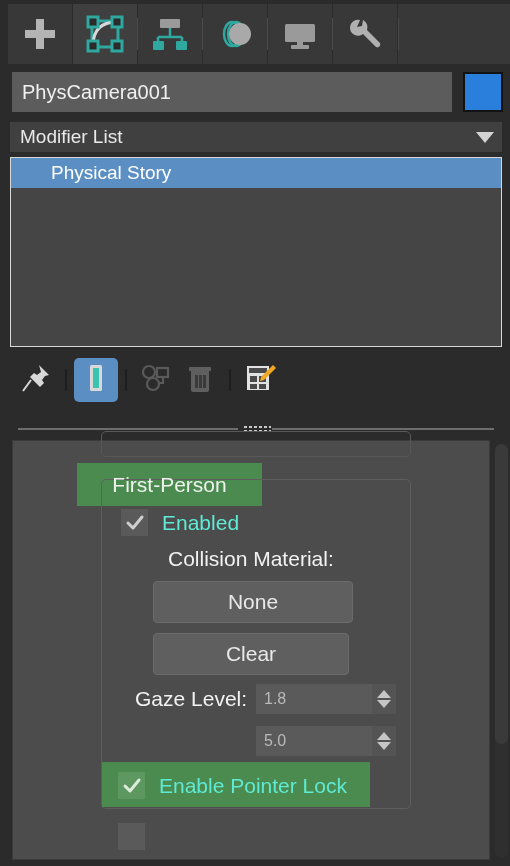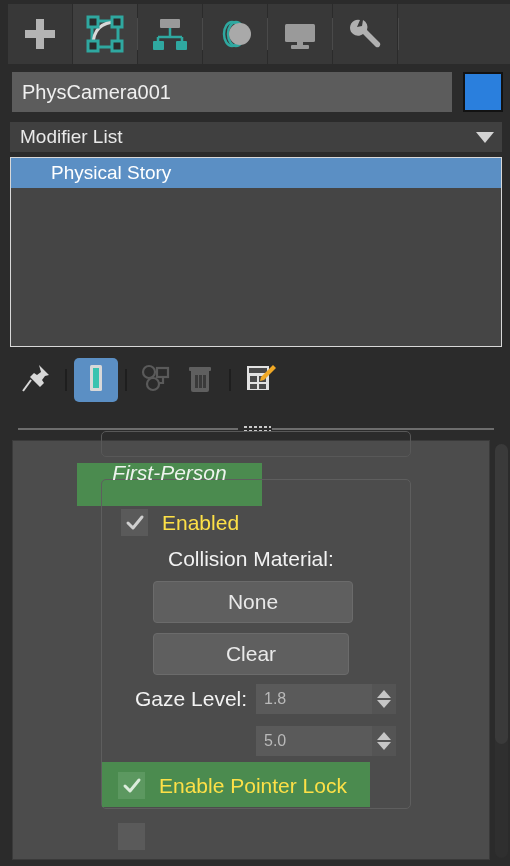--- a/index.html
+++ b/index.html
@@ -232,28 +232,27 @@
 
   
   .hl-title {
     position: absolute;
     left: 64px; top: 22px;
     width: 185px; height: 43px;
     background: #4b8b4f;
   }
   .rollout-title {
     position: absolute;
-    left: 0; top: 10px;
+    left: 0; top: 22px;
     width: 185px; height: 43px;
     display: flex;
     align-items: center;
     justify-content: center;
     font-size: 21px;
     color: #eef3ee;
-    font-style: italic;
   }
 
   
   .row {
     position: absolute;
     display: flex;
     align-items: center;
   }
   .chk {
     width: 27px; height: 27px;
@@ -262,21 +261,21 @@
     align-items: center;
     justify-content: center;
     flex: none;
   }
   .chk.green { background: #5c9860; }
   .chk.empty { background: #5a5a5a; }
   .chk svg { display: block; }
   .chk-label {
     margin-left: 14px;
     font-size: 21px;
-    color: #fde047;
+    color: #5eead4;
     white-space: nowrap;
   }
   .static-label {
     font-size: 21px;
     color: #f2f2f2;
     white-space: nowrap;
   }
 
   .btn {
     background: #5f5f5f;

